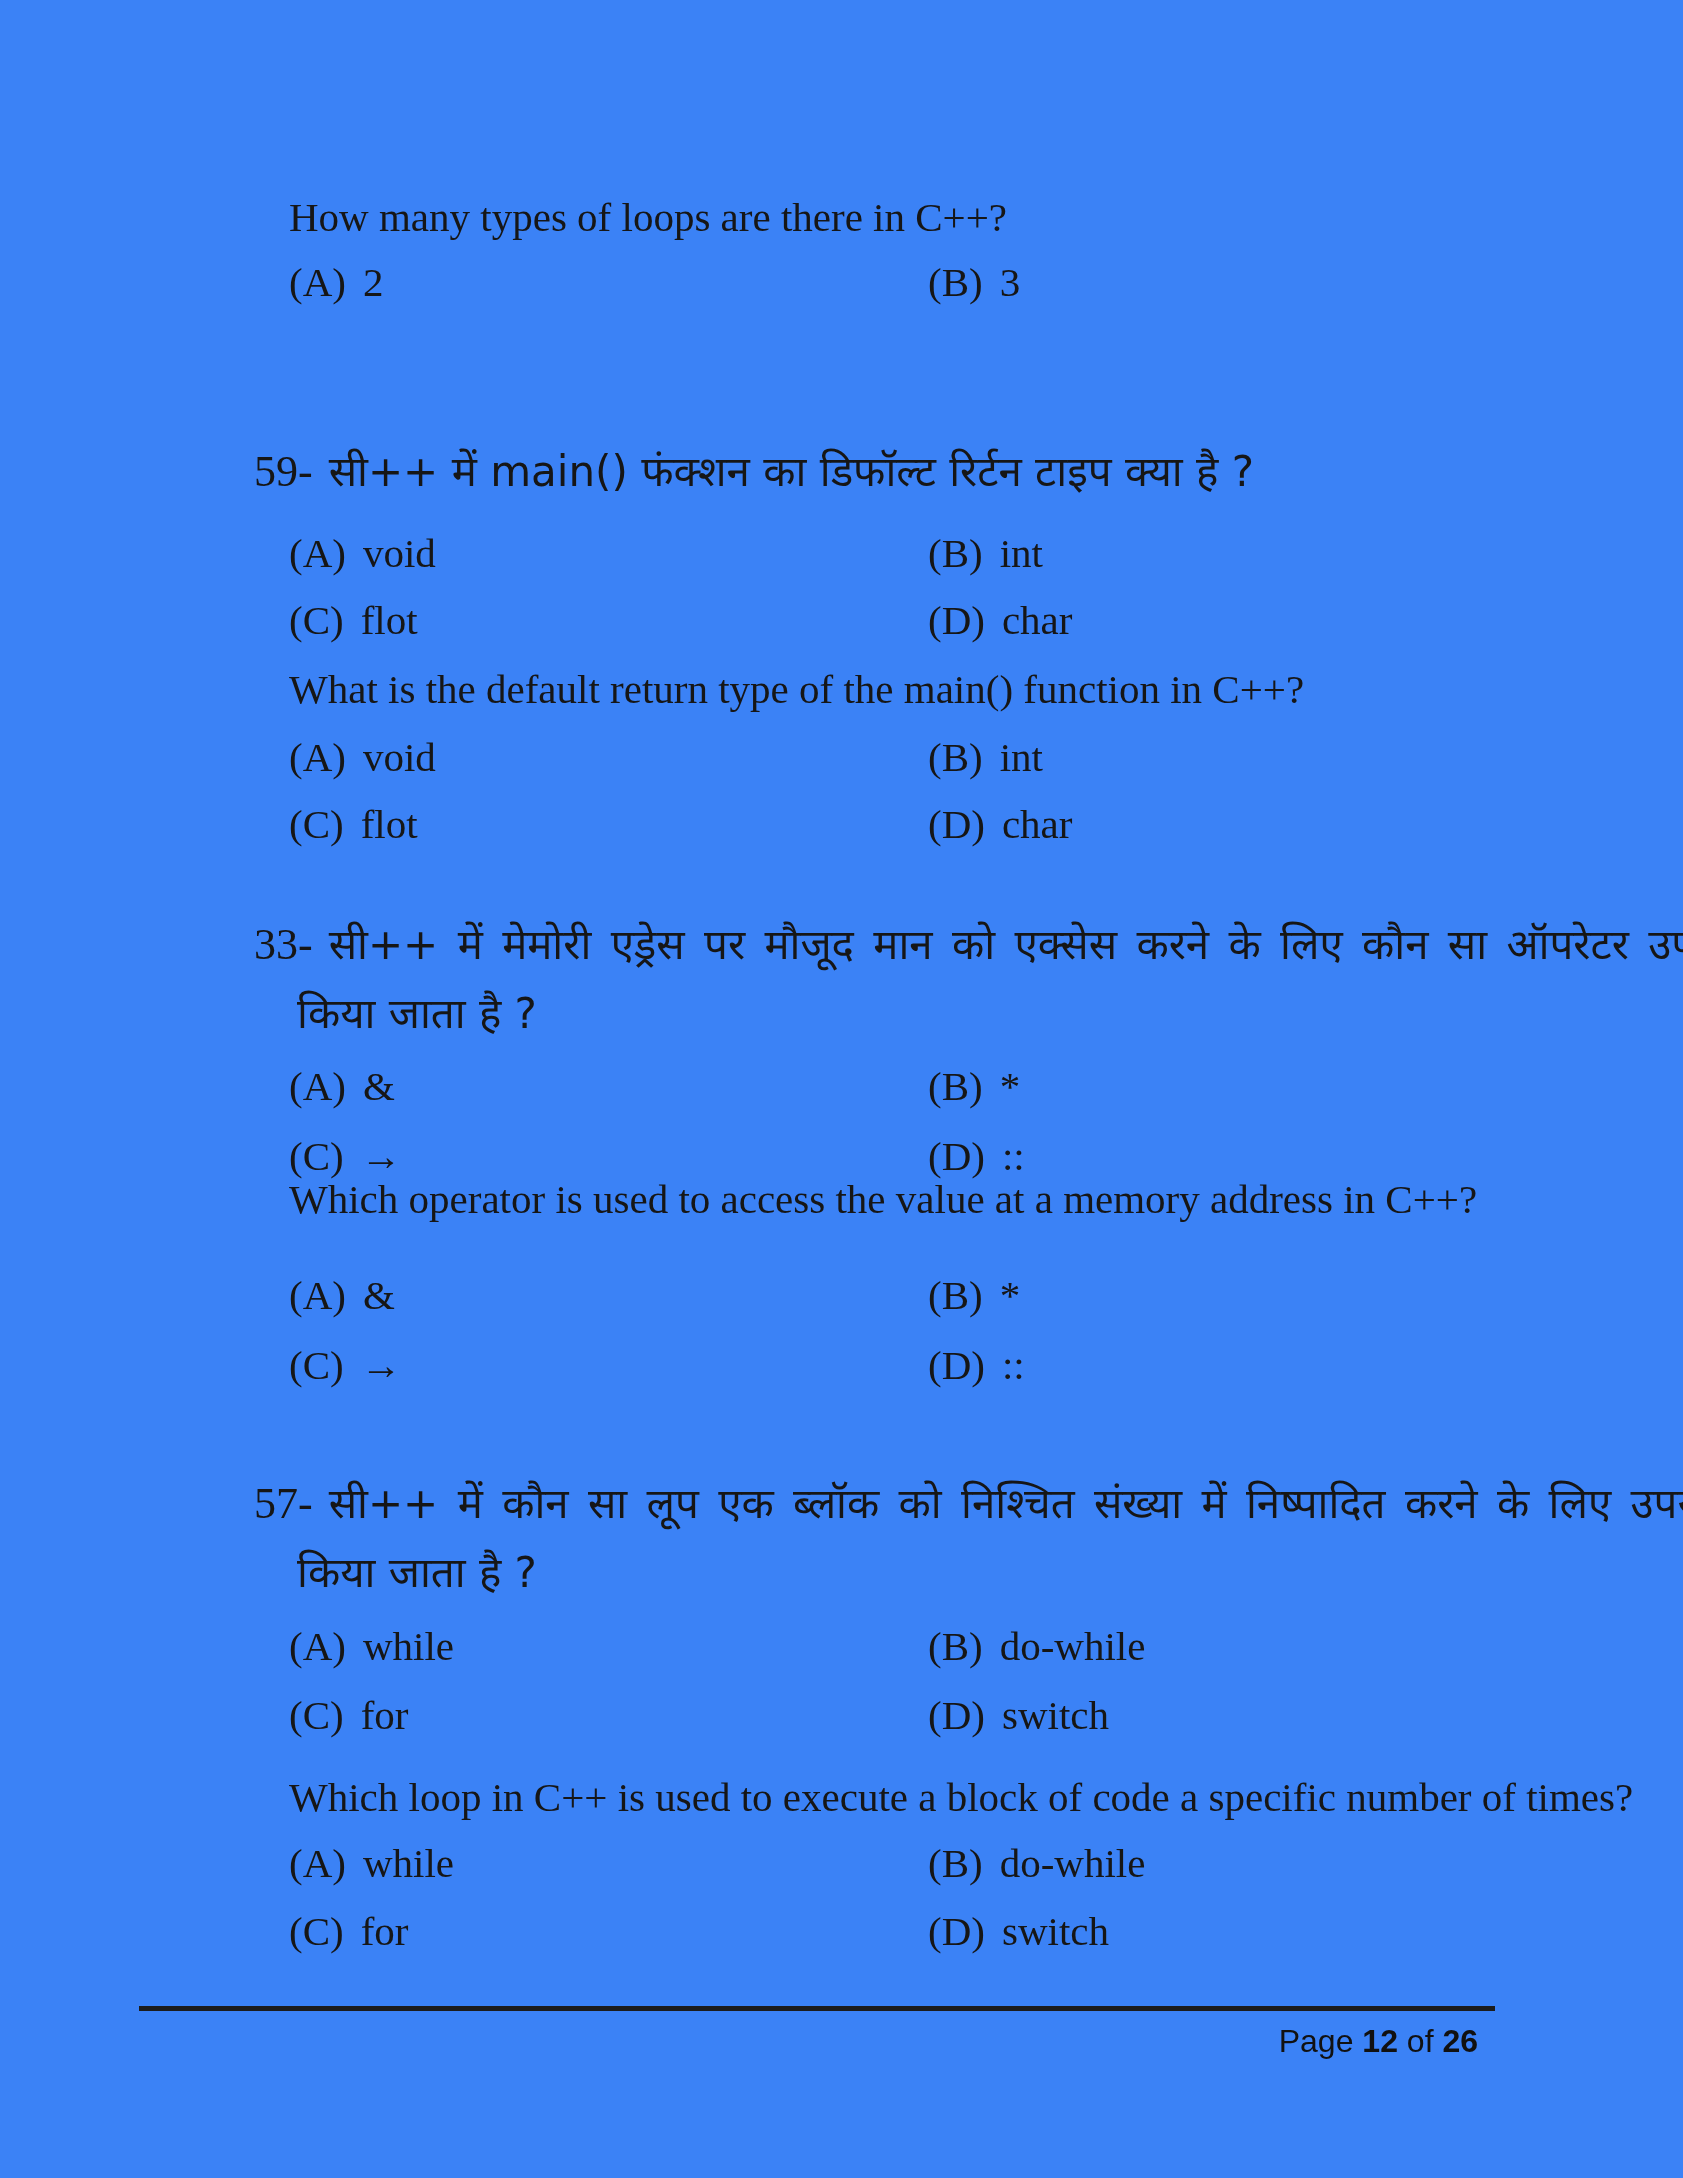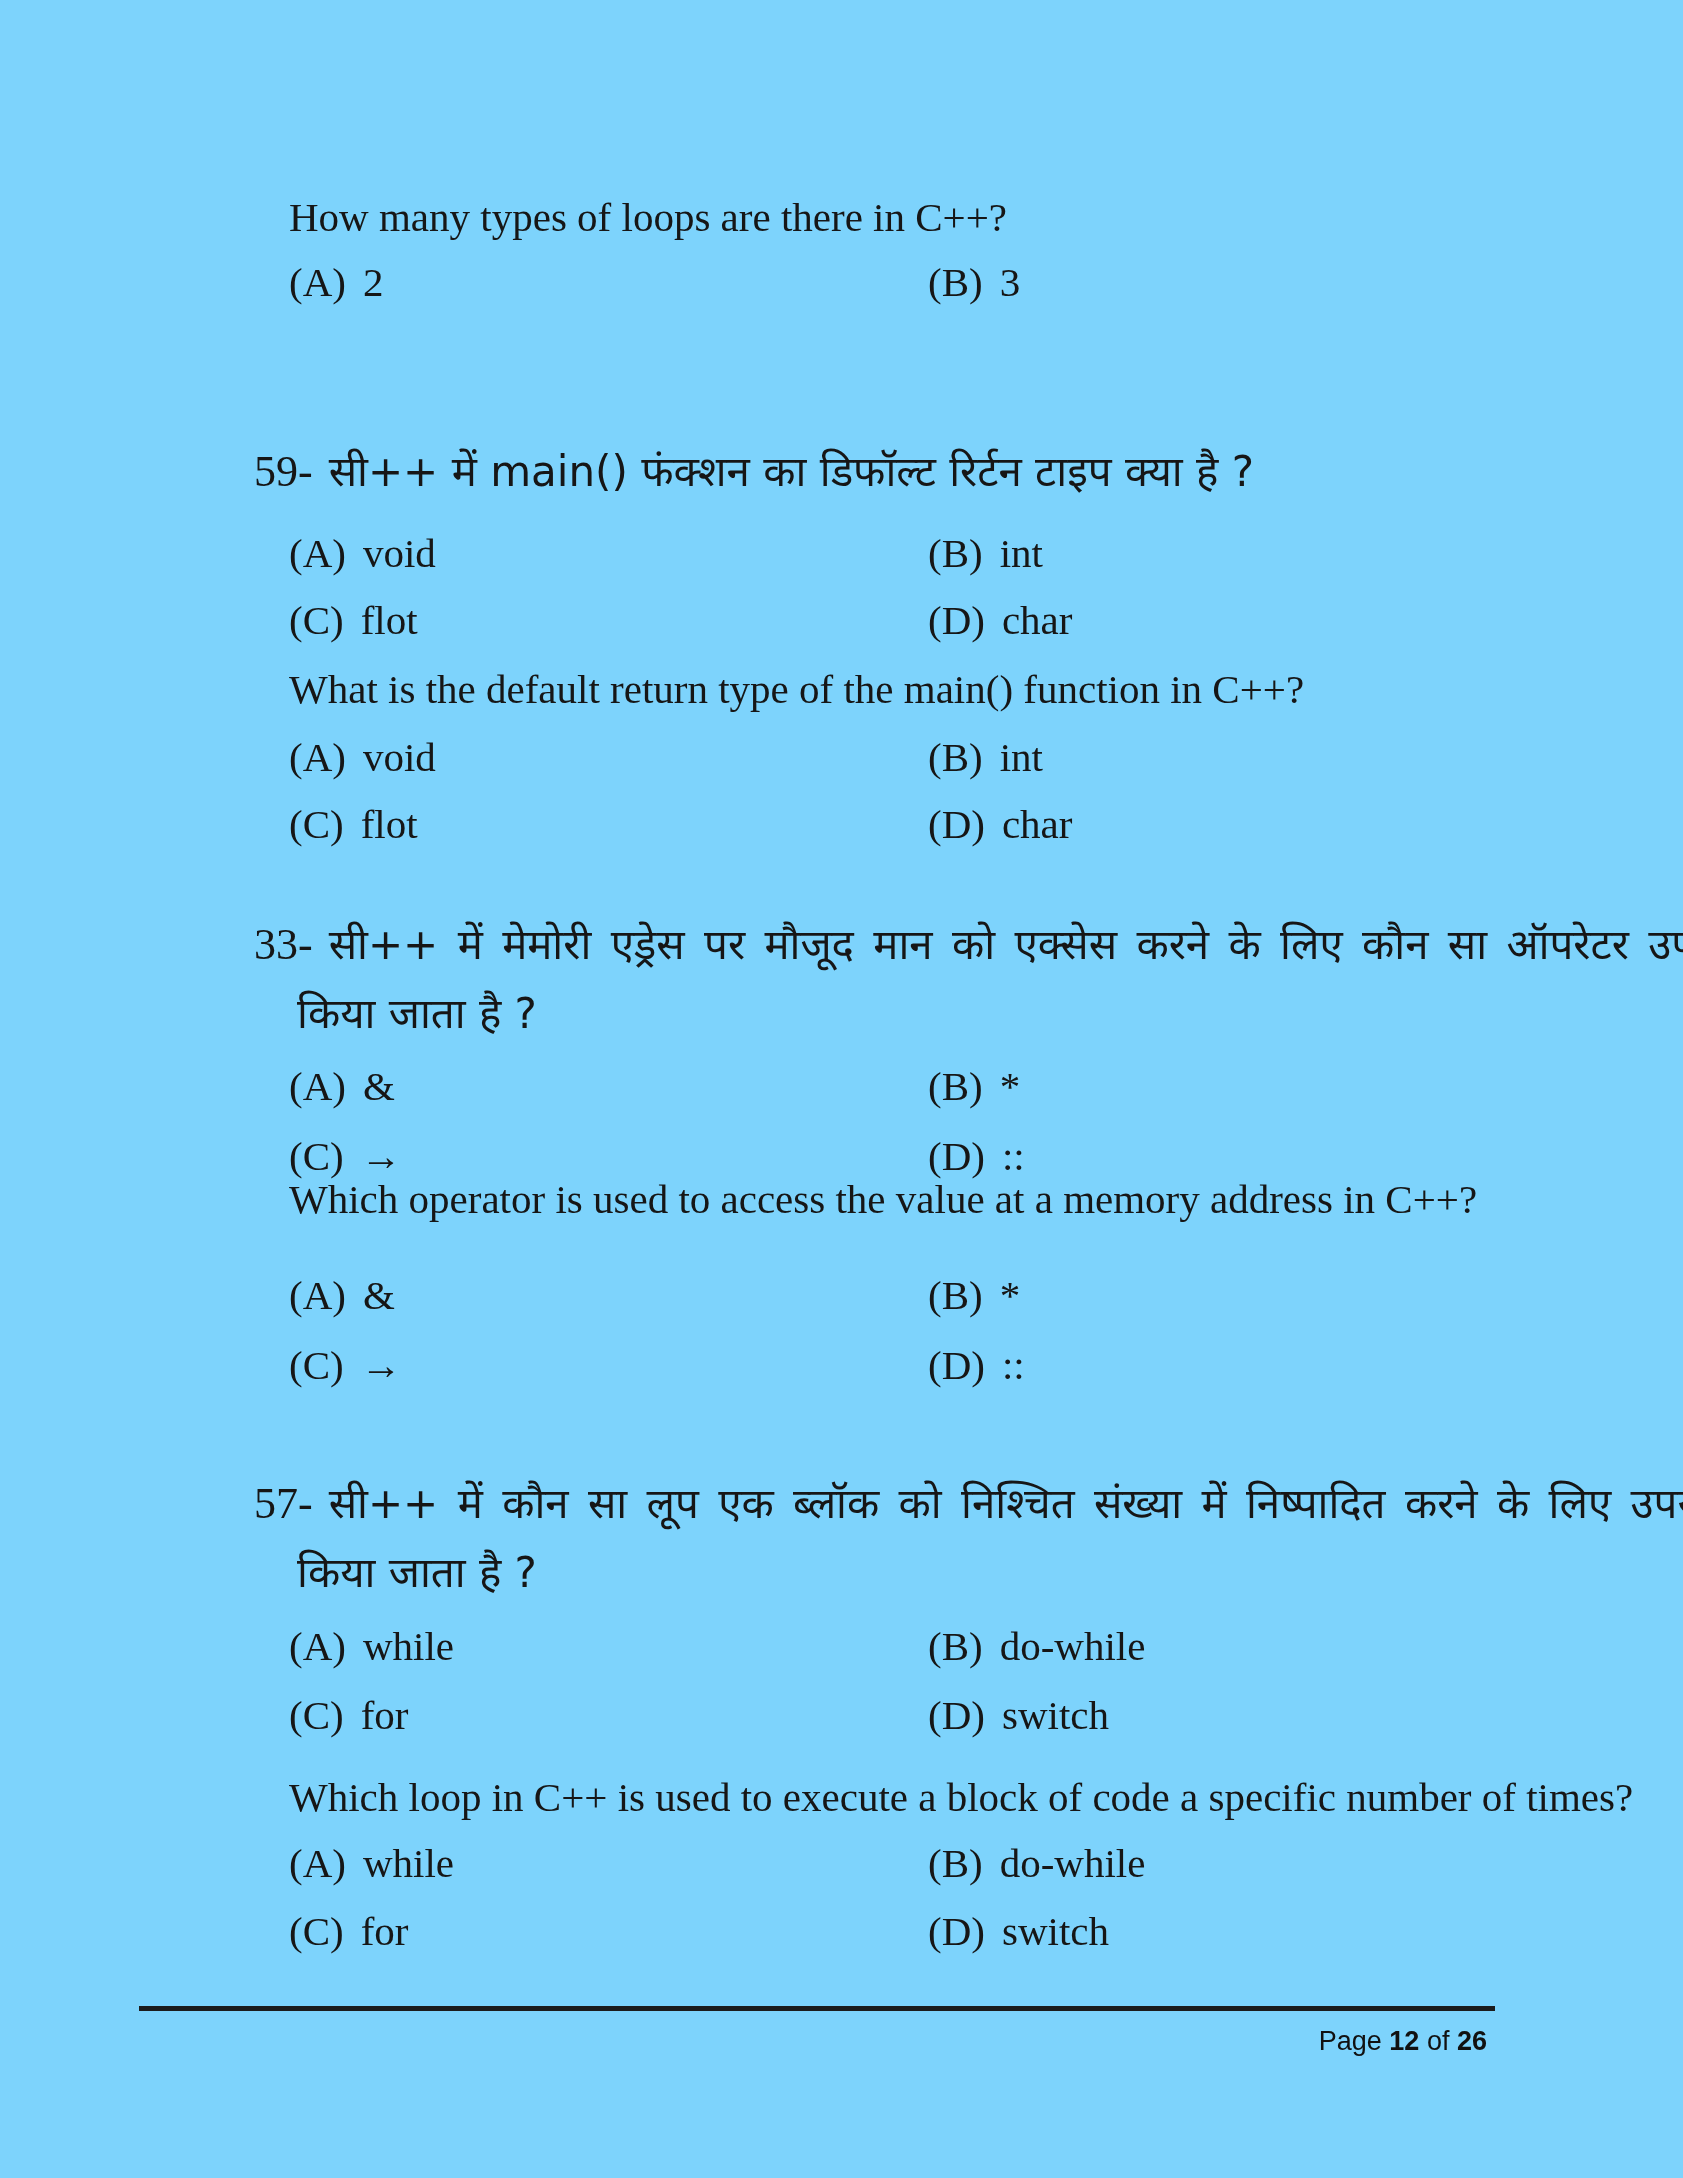--- a/index.html
+++ b/index.html
@@ -1,19 +1,19 @@
 <!DOCTYPE html>
 <html><head>
 <meta charset="utf-8">
 <style>
   html,body { margin:0; padding:0; background:#ffffff; }
   .page {
     position:relative;
     width:1683px; height:2178px;
-    background:#7dd3fc;
+    background:#3b82f6;
     overflow:hidden;
     color:#141414;
     text-decoration:underline;
   }
   .row { position:absolute; white-space:nowrap; }
   .en  { font-family:"Liberation Serif","DejaVu Sans",serif; font-size:41px; line-height:50px; color:#161616; }
   .hi  { font-family:"DejaVu Sans",sans-serif; font-size:42px; line-height:57px; color:#161616; }
   .hi-just { word-spacing:6px; }
   .qnum { font-family:"Liberation Serif","DejaVu Sans",serif; font-size:44px; margin-right:16px; color:#161616; }
   .opt-row { left:0; width:1359px; height:51px; }
@@ -22,23 +22,23 @@
   .okey { display:inline-block; }
   .oval { display:inline-block; margin-left:17px; }
   .q-en { left:289px; }
   .q-hi { left:254px; }
   .q-hi-cont { left:297px; }
   .footer-rule {
     position:absolute; left:139px; top:2006px;
     width:1356px; height:5px; background:#1c1c1c;
   }
   .footer-text {
-    position:absolute; top:2021px; right:196px;
+    position:absolute; top:2021px; right:205px;
     font-family:"Liberation Sans",sans-serif;
-    font-size:27px; line-height:40px; color:#111111;
+    font-size:32px; line-height:40px; color:#111111;
     white-space:nowrap;
   }
   .footer-text .bold { font-weight:bold; }
 </style>
 </head>
 <body>
 
 <div class="page">
 
   <div class="row en q-en" style="top:192px">How many types of loops are there in C++?</div>

